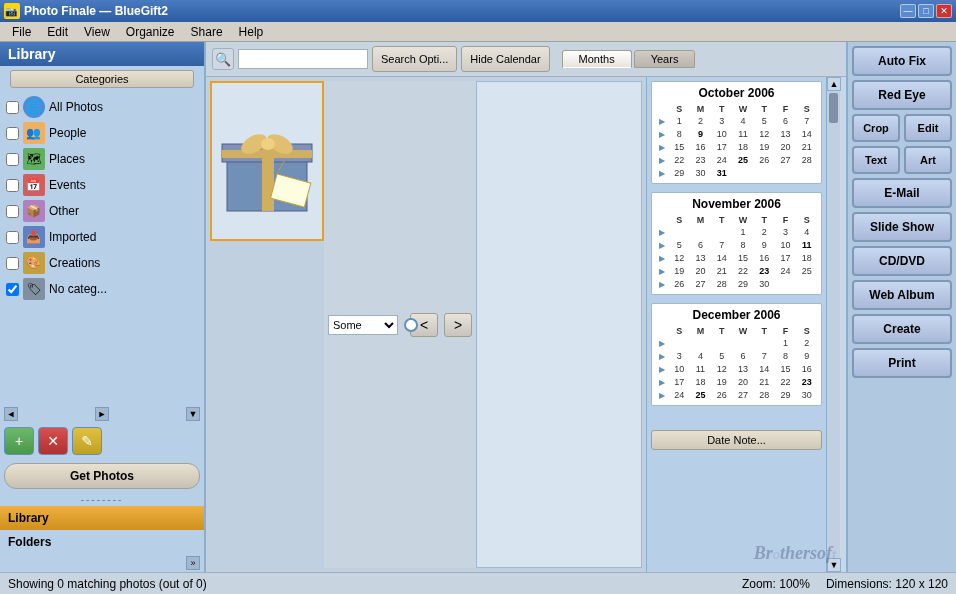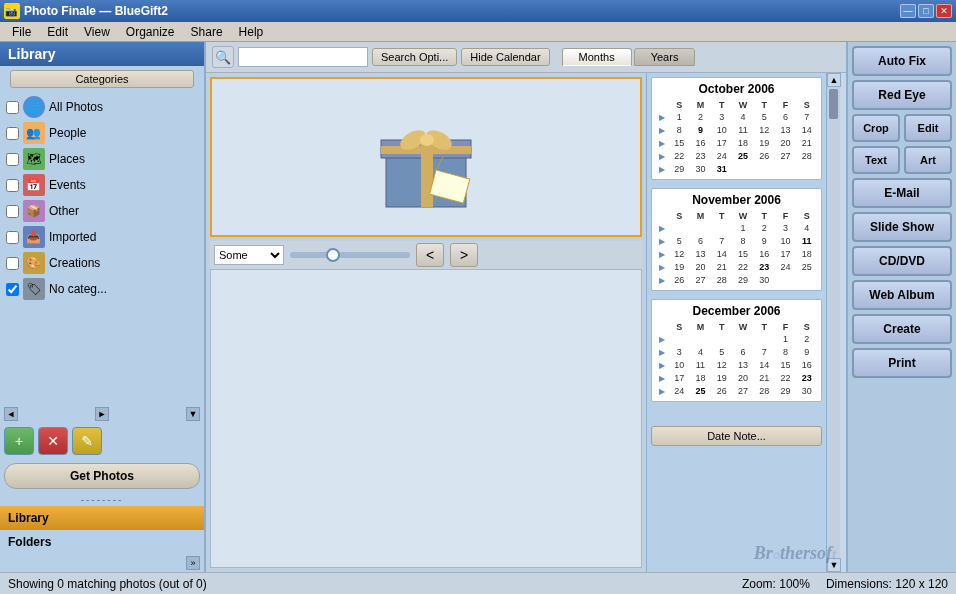--- a/index.html
+++ b/index.html
@@ -178,21 +178,21 @@
       font-size: 13px;
     }
     .search-input {
       width: 130px; height: 20px;
       border: 1px solid #a0b0c0;
       background: white;
       padding: 0 4px;
       font-size: 11px;
     }
     .toolbar-btn {
-      height: 18px;
+      height: 26px;
       background: linear-gradient(to bottom, #e8e4dc, #d0ccc4);
       border: 1px solid #a0a090;
       border-radius: 3px;
       padding: 0 8px;
       font-size: 11px;
       cursor: pointer;
     }
 
     
     .calendar-tabs {
@@ -211,21 +211,21 @@
     .cal-tab.active {
       background: linear-gradient(to bottom, #ffffff, #e8e4dc);
       border-bottom-color: transparent;
     }
 
     
     .photo-area {
       flex: 1;
       background: #c0d0e0;
       display: flex;
-      flex-direction: column;
+      flex-direction: row;
       padding: 4px;
       overflow: hidden;
     }
     .photo-main {
       height: 160px;
       background: #d8e4f0;
       border: 2px solid #e8a020;
       display: flex;
       align-items: center;
       justify-content: center;

